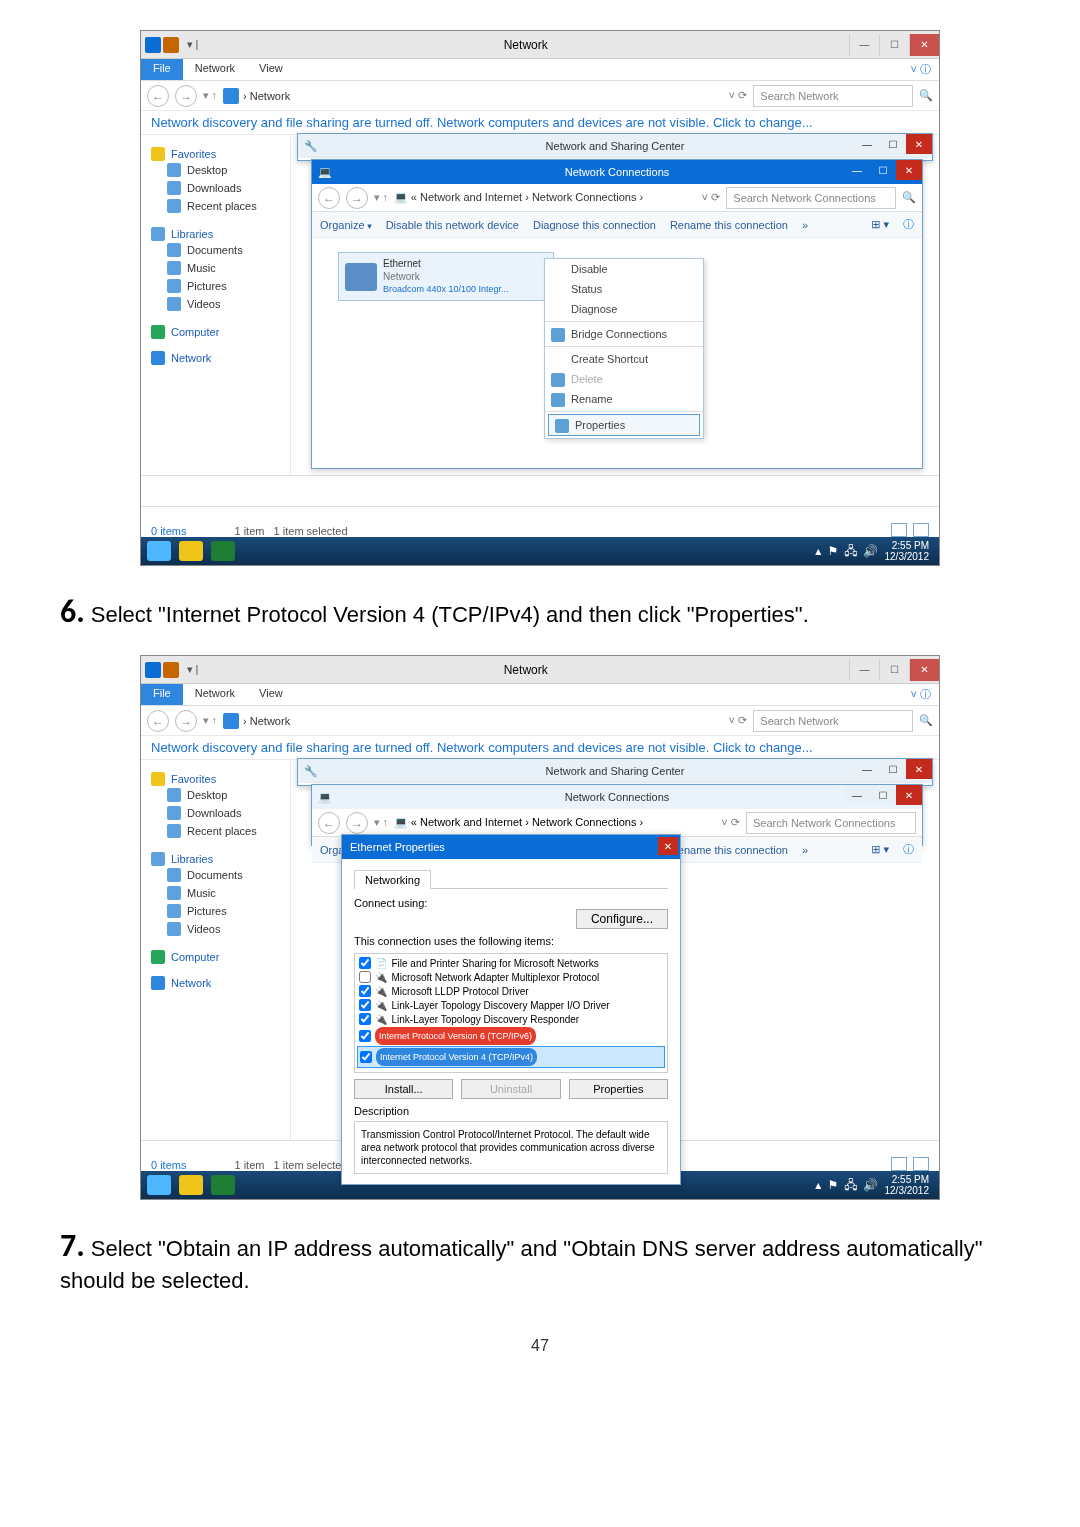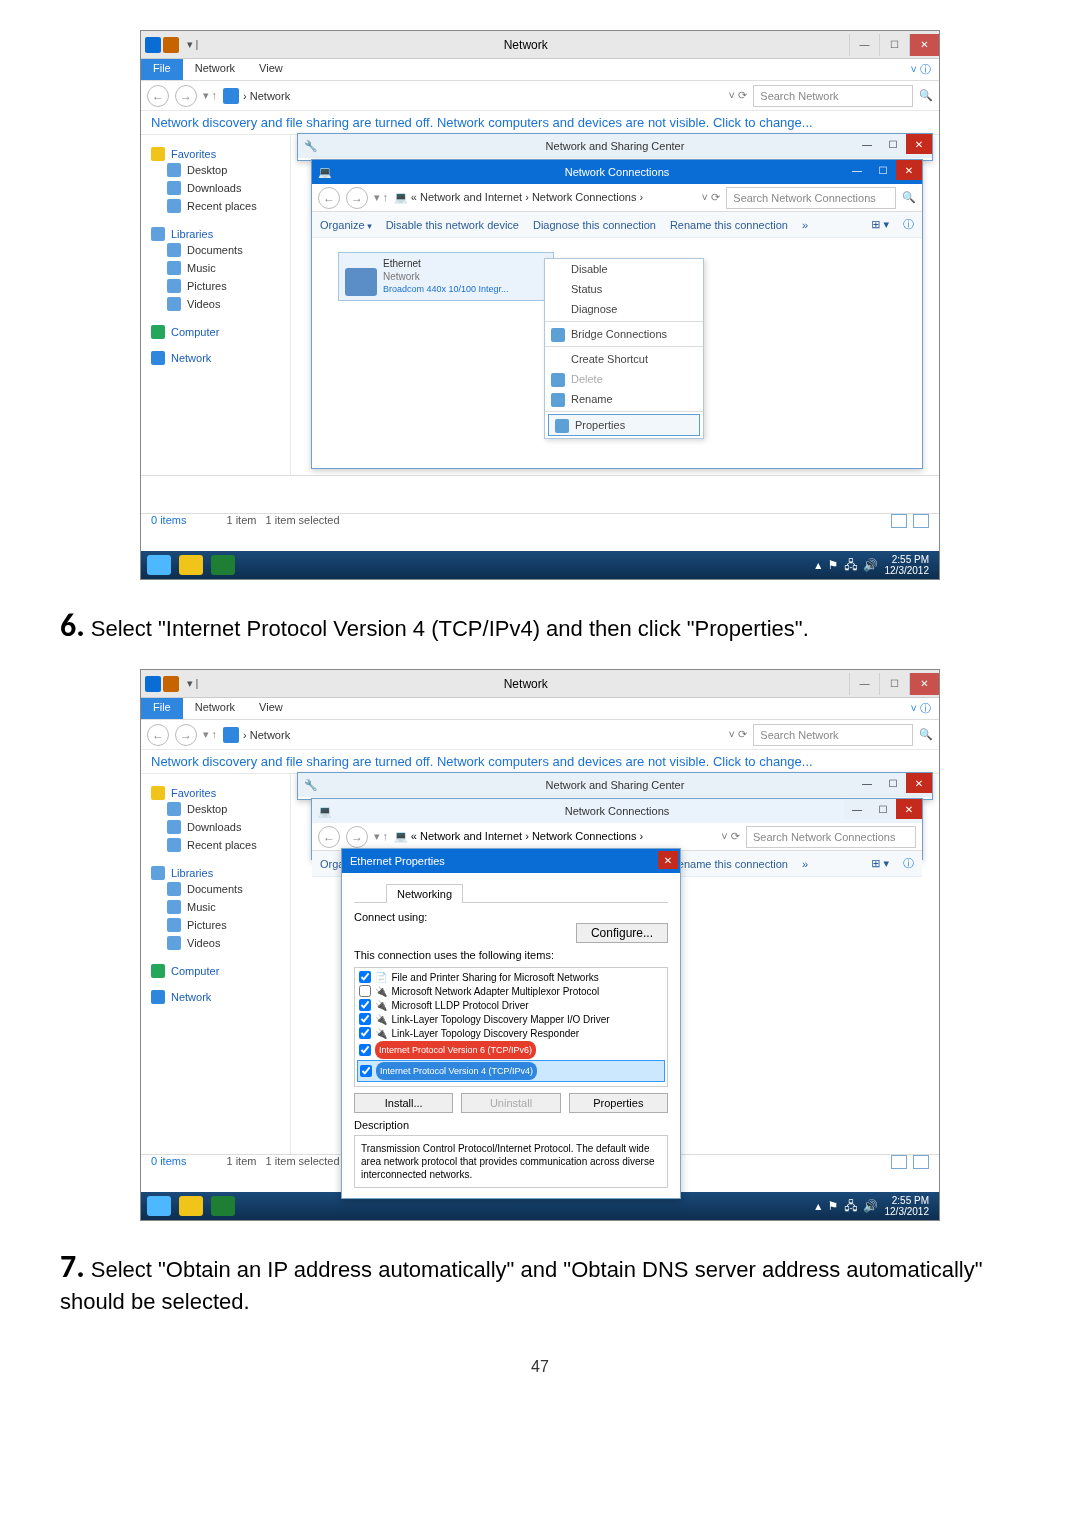--- a/index.html
+++ b/index.html
@@ -72,21 +72,21 @@
   .nw-title.net-conn { font-weight:400;}
   .nw-controls { position:absolute; right:0; top:0; display:flex; }
   .nw-btn { width:26px; height:20px; display:flex; align-items:center; justify-content:center; background:#e8f0f8; color:#333; font-size:10px;}
   .nw-btn.close { background:#c42b1c; color:#fff;}
   .nw-addrbar { display:flex; align-items:center; height:28px; padding:0 6px; gap:6px; border-bottom:1px solid #ddd; font-size:11px;}
   .nw-toolbar { display:flex; align-items:center; height:26px; padding:0 8px; gap:14px; font-size:11px; color:#2a5c9a; border-bottom:1px solid #e5ecf3; background:#f6f9fc;}
   .nw-toolbar span.drop::after { content:" ▾"; font-size:9px;}
   .nw-toolbar .spacer { flex:1;}
   .adapter {
     position:absolute; left:26px; top:14px; width:216px; padding:4px 6px; border:1px solid #a5c6e2; background:#eaf2fb;
-    display:flex; gap:6px; align-items:flex-end;
+    display:flex; gap:6px; align-items:center;
   }
   .adapter-ico { width:32px; height:28px; background:#5b8ec6; border-radius:3px;}
   .adapter-txt { font-size:10px; color:#333; line-height:13px;}
   .adapter-txt .t1 { color:#333; }
   .adapter-txt .t2 { color:#777; }
   .adapter-txt .t3 { color:#1a72d4; font-size:9px;}
   .ctx-menu {
     position:absolute; background:#fff; border:1px solid #b0c8de; width:160px; font-size:11px; color:#444;
     box-shadow:2px 2px 5px rgba(0,0,0,0.15);
   }
@@ -97,35 +97,35 @@
 
   
   .prop-dialog {
     position:absolute; left:50px; top:6px; width:340px; border:1px solid #7ba7cb; background:#fff;
     box-shadow: 0 2px 8px rgba(0,0,0,0.25); font-size:11px;
   }
   .prop-title { height:24px; background:#0a6dd6; color:#fff; display:flex; align-items:center; padding:0 8px; font-size:11px; position:relative;}
   .prop-title .x-btn { position:absolute; right:2px; top:2px; background:#c42b1c; color:#fff; width:20px; height:18px; display:flex; align-items:center; justify-content:center; font-size:10px;}
   .prop-body { padding:10px 12px;}
   .tab-hdr { border-bottom:1px solid #ccc; margin-bottom:8px;}
-  .tab-hdr span { display:inline-block; border:1px solid #ccc; border-bottom:none; padding:3px 10px; background:#fff; position:relative; top:1px;margin-left:32px;}
+  .tab-hdr span { display:inline-block; border:1px solid #ccc; border-bottom:none; padding:3px 10px; background:#fff; position:relative; top:1px;}
   .connect-using { display:flex; align-items:center; gap:6px; border:1px solid #ccc; padding:4px 6px; margin:4px 0 8px;}
   .conf-btn { float:right; border:1px solid #adadad; background:#efefef; padding:2px 14px; font-size:12px;}
   .items-box { border:1px solid #ccc; height:120px; overflow:hidden; margin:6px 0; padding:2px;}
   .proto-item { display:flex; align-items:center; gap:4px; padding:1px 2px; font-size:10px;}
   .proto-item input { width:12px; height:12px;}
   .proto-item.highlight { background:#cce8ff; border:1px solid #3399ff;}
   .proto-item .rounded { background:#e63c2c; color:#fff; border-radius:8px; padding:4px 4px; font-size:9px;}
   .btn-row { display:flex; gap:8px; margin:6px 0;}
   .btn-row button { flex:1; border:1px solid #adadad; background:#efefef; padding:3px 0; font-size:11px;}
   .desc-box { border:1px solid #ccc; padding:6px; font-size:10px; line-height:13px; margin-top:4px;}
   .ok-row { display:flex; justify-content:flex-end; gap:8px; padding:10px 12px;}
   .ok-row button { width:80px; border:1px solid #adadad; background:#efefef; padding:3px 0; font-size:11px;}
 
-  .statusbar { height:38px; border-top:1px solid #ddd; display:flex; align-items:flex-start; padding:0 10px; font-size:11px; color:#1a72d4;}
+  .statusbar { height:31px; border-top:1px solid #ddd; display:flex; align-items:flex-end; padding:0 10px; font-size:11px; color:#1a72d4;gap:8px;}
   .statusbar .right { margin-left:auto; display:flex; gap:6px; align-items:center;}
   .view-ico { width:16px; height:14px; border:1px solid #78a9d4;}
   .taskbar { height:28px; background:linear-gradient(#1a4a7a,#0d2e4f); display:flex; align-items:center; padding:0 6px; gap:8px;}
   .task-ico { width:24px; height:20px; background:#2e86de; border-radius:3px;}
   .task-ico.ie { background:#4db8ff;}
   .task-ico.fm { background:#f0c419;}
   .task-ico.green { background:#1e7e34;}
   .task-right { margin-left:auto; color:#fff; font-size:10px; text-align:right; line-height:11px; padding-right:4px; display:flex; align-items:center; gap:6px;}
   .tray-ico { color:#fff; font-size:12px;}
 

